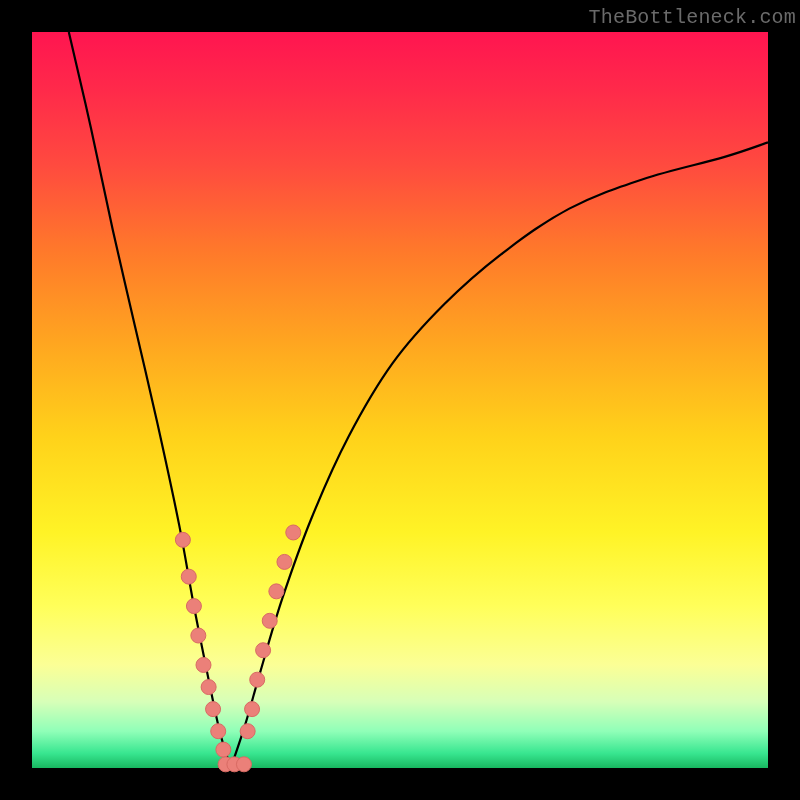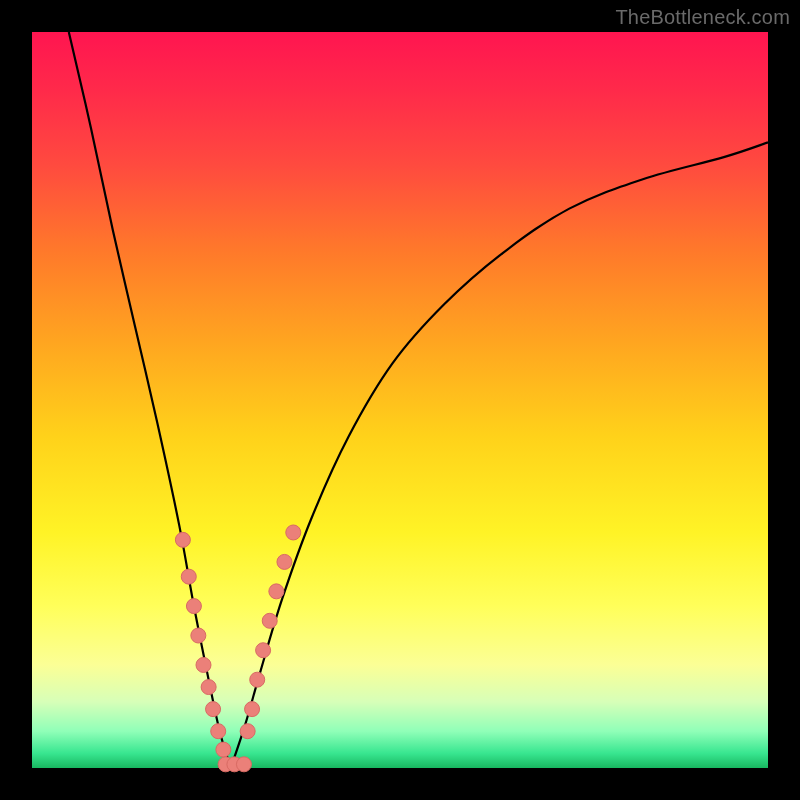--- a/index.html
+++ b/index.html
@@ -27,22 +27,22 @@
       #ffff5a 78%,
       #fbff96 86%,
       #d7ffb8 91%,
       #90ffb8 95%,
       #38e690 98%,
       #18b760 100%);
   }
   .watermark {
     position: absolute;
     top: 6px;
-    right: 10px;
-    font-family: Liberation Sans, sans-serif;
+    right: 4px;
+    font-family: Liberation Mono, monospace;
     font-size: 20px;
     color: #6a6a6a;
     letter-spacing: 0.2px;
     user-select: none;
   }
   svg.curve {
     position: absolute;
     left: 0; top: 0;
     width: 736px;
     height: 736px;

